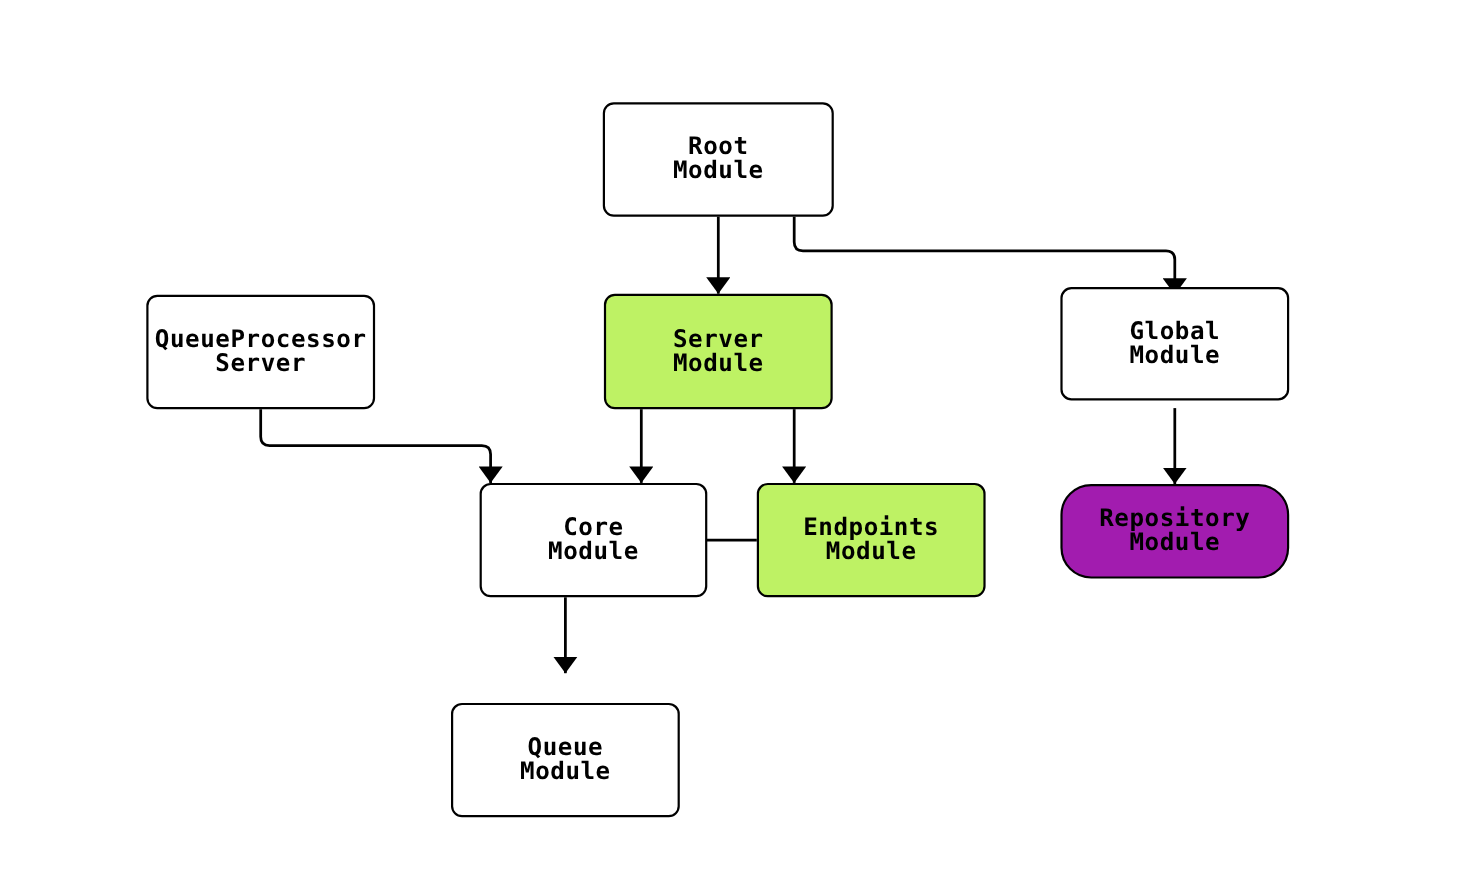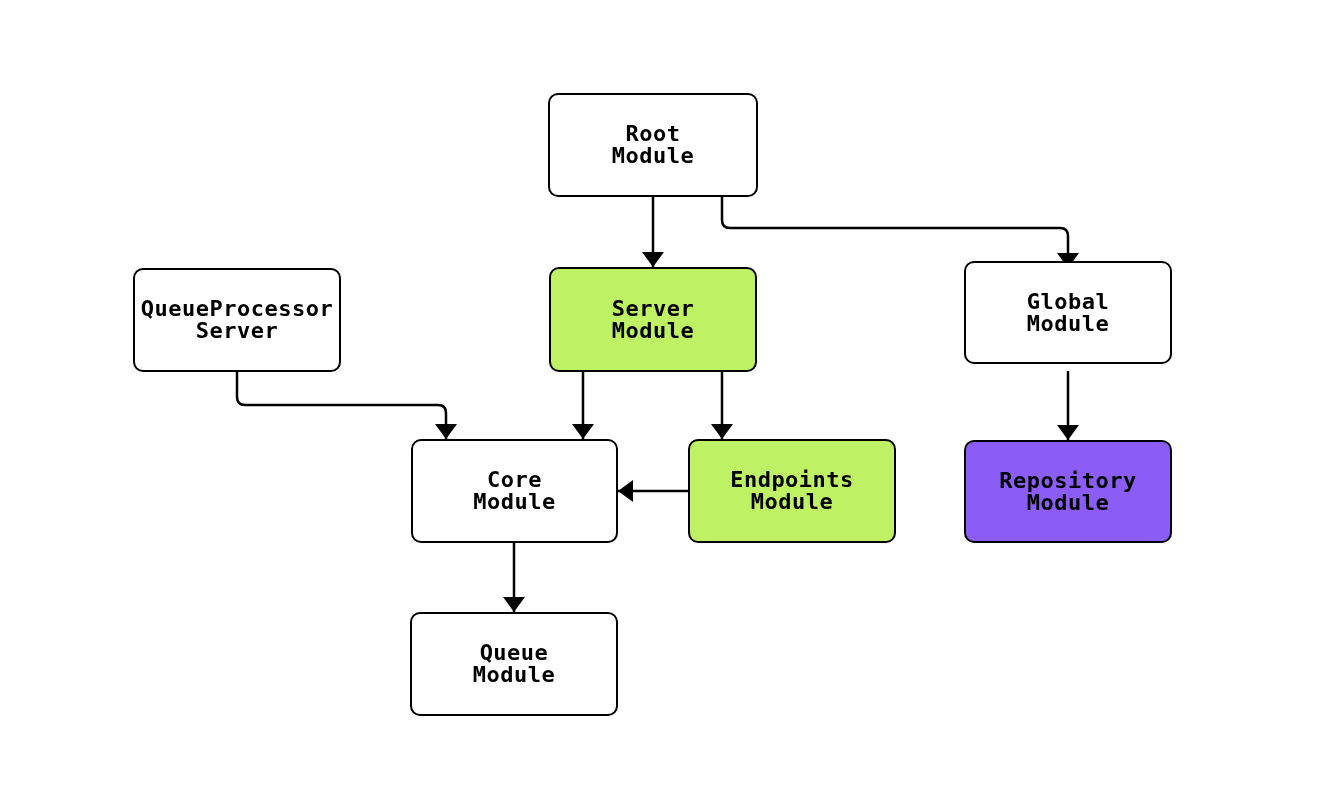--- a/index.html
+++ b/index.html
@@ -72,29 +72,29 @@
 Server</span>
     </div>
     <div class="node" style="left: 549px; top: 267px; width: 208px; height: 105px; background: #bef264; border-color: rgb(0, 0, 0);">
       <span class="node-label">Server
 Module</span>
     </div>
     <div class="node" style="left: 964px; top: 261px; width: 208px; height: 103px; background: rgb(255, 255, 255); border-color: rgb(0, 0, 0);">
       <span class="node-label">Global
 Module</span>
     </div>
-    <div class="node" style="left: 411px; top: 439px; width: 207px; height: 104px; background: rgb(255, 255, 255); border-color: rgb(0, 0, 0);">
+    <div class="node" style="left: 436px; top: 439px; width: 207px; height: 104px; background: rgb(255, 255, 255); border-color: rgb(0, 0, 0);">
       <span class="node-label">Core
 Module</span>
     </div>
     <div class="node" style="left: 688px; top: 439px; width: 208px; height: 104px; background: #bef264; border-color: rgb(0, 0, 0);">
       <span class="node-label">Endpoints
 Module</span>
     </div>
-    <div class="node" style="left: 964px; top: 440px; width: 208px; height: 103px; background: #8b5cf6; border-color: rgb(0, 0, 0);">
+    <div class="node" style="left: 964px; top: 440px; width: 208px; height: 86px; background: #a21caf; border-color: rgb(0, 0, 0); border-radius: 28px;">
       <span class="node-label">Repository
 Module</span>
     </div>
-    <div class="node" style="left: 410px; top: 612px; width: 208px; height: 104px; background: rgb(255, 255, 255); border-color: rgb(0, 0, 0);">
+    <div class="node" style="left: 410px; top: 639px; width: 208px; height: 104px; background: rgb(255, 255, 255); border-color: rgb(0, 0, 0);">
       <span class="node-label">Queue
 Module</span>
     </div>
   </div>
 
 </body></html>

